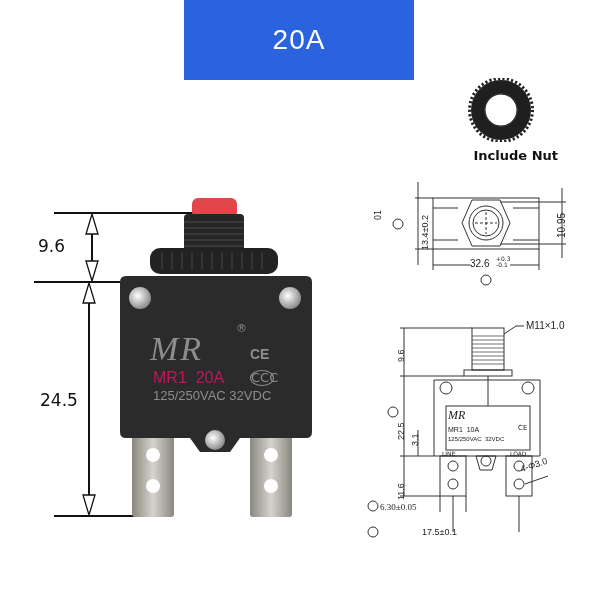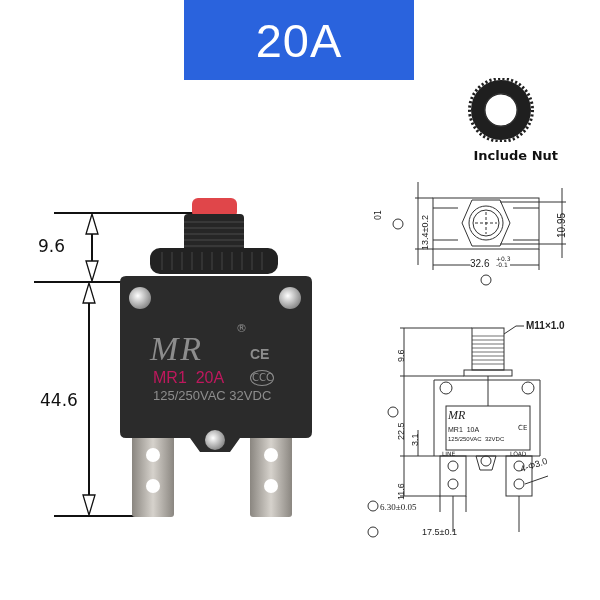--- a/index.html
+++ b/index.html
@@ -1,19 +1,19 @@
 <!DOCTYPE html>
 <html><head>
 <meta charset="utf-8">
 <style>
   html, body { margin:0; padding:0; background:#ffffff; }
   body { width:600px; height:600px; position:relative; overflow:hidden; font-family:"DejaVu Sans", sans-serif; }
   .abs { position:absolute; }
   #banner { left:184px; top:0; width:230px; height:80px; background:#2a63dd; display:flex; align-items:center; justify-content:center; }
-  #banner span { color:#ffffff; font-size:47px; font-family:"Liberation Sans", sans-serif; letter-spacing:1px; }
+  #banner span { color:#ffffff; font-size:28px; font-family:"Liberation Sans", sans-serif; letter-spacing:1px; }
   #nut-label { left:448px; top:148px; width:110px; text-align:right; font-weight:bold; font-size:13px; color:#111; font-family:"DejaVu Sans", sans-serif; }
   .dimtext { font-family:"DejaVu Sans", sans-serif; font-size:17px; color:#111; }
 </style>
 </head>
 <body>
 
 <div id="banner" class="abs">
   <span>20A</span>
 </div>
 
@@ -39,21 +39,21 @@
     <line x1="89" y1="88" x2="89" y2="310"></line>
   </g>
   <g fill="#fff" stroke="#111" stroke-width="1.3">
     <polygon points="92,14 86,34 98,34"></polygon>
     <polygon points="92,81 86,61 98,61"></polygon>
     <polygon points="89,83 83,103 95,103"></polygon>
     <polygon points="89,315 83,295 95,295"></polygon>
   </g>
 </svg>
 <div class="abs dimtext" style="left:38px;top:236px;">9.6</div>
-<div class="abs dimtext" style="left:40px;top:390px;">44.6</div>
+<div class="abs dimtext" style="left:40px;top:390px;">24.5</div>
 
 <svg class="abs" style="left:110px;top:190px;" width="220" height="340" viewBox="0 0 220 340">
   <defs>
     <linearGradient id="metal" x1="0" x2="1">
       <stop offset="0" stop-color="#8a8680"></stop>
       <stop offset="0.5" stop-color="#d6d2cc"></stop>
       <stop offset="1" stop-color="#8a8680"></stop>
     </linearGradient>
     <radialGradient id="rivet" cx="0.4" cy="0.4" r="0.6">
       <stop offset="0" stop-color="#ffffff"></stop>
@@ -97,21 +97,21 @@
   <path d="M10,92 Q10,86 16,86 L196,86 Q202,86 202,92 L202,242 Q202,248 196,248 L130,248 L120,262 L90,262 L80,248 L16,248 Q10,248 10,242 Z" fill="#2b2b2b"></path>
   <circle cx="30" cy="108" r="11" fill="url(#rivet)"></circle>
   <circle cx="180" cy="108" r="11" fill="url(#rivet)"></circle>
   <circle cx="105" cy="250" r="10" fill="url(#rivet)"></circle>
 </svg>
 
 <div class="abs" style="left:150px;top:330px;font-family:'Liberation Serif',serif;font-style:italic;font-size:34px;color:#8d8d8d;letter-spacing:2px;">MR</div>
 <div class="abs" style="left:236px;top:322px;font-size:11px;color:#8d8d8d;">®</div>
 <div class="abs" style="left:250px;top:346px;font-size:14px;color:#8d8d8d;font-weight:bold;font-family:'Liberation Sans',sans-serif;">CE</div>
 <div class="abs" style="left:153px;top:369px;font-size:16px;color:#be185d;font-family:'Liberation Sans',sans-serif;white-space:pre;">MR1  20A</div>
-<div class="abs" style="left:250px;top:370px;width:22px;height:14px;border:1.5px solid #8d8d8d;border-radius:50%;font-size:10px;color:#8d8d8d;text-align:right;line-height:14px;">CCC</div>
+<div class="abs" style="left:250px;top:370px;width:22px;height:14px;border:1.5px solid #8d8d8d;border-radius:50%;font-size:13px;color:#8d8d8d;text-align:left;line-height:14px;">CCC</div>
 <div class="abs" style="left:153px;top:388px;font-size:13px;color:#8d8d8d;font-family:'Liberation Sans',sans-serif;">125/250VAC 32VDC</div>
 
 <svg class="abs" style="left:370px;top:170px;" width="210" height="120" viewBox="0 0 210 120">
   <g stroke="#333" stroke-width="1" fill="none">
     <rect x="63" y="28" width="106" height="51"></rect>
     <line x1="63" y1="38" x2="88" y2="38"></line>
       <line x1="143" y1="38" x2="169" y2="38"></line>
     <line x1="63" y1="70" x2="88" y2="70"></line>
       <line x1="143" y1="70" x2="169" y2="70"></line>
     <polygon points="102,30 130,30 140,53 130,76 102,76 92,53"></polygon>
@@ -180,21 +180,21 @@
     <line x1="165" y1="164" x2="188" y2="156"></line>
     <line x1="80" y1="176" x2="80" y2="192"></line>
       <line x1="106" y1="176" x2="106" y2="192"></line>
     <line x1="93" y1="176" x2="93" y2="212"></line>
       <line x1="159" y1="176" x2="159" y2="212"></line>
     <circle cx="13" cy="186" r="5"></circle>
       <circle cx="13" cy="212" r="5"></circle>
     <circle cx="33" cy="92" r="5"></circle>
   </g>
 </svg>
-<div class="abs" style="left:526px;top:320px;font-size:10px;color:#222;font-family:'Liberation Sans',sans-serif;font-weight:bold;">M11×1.0</div>
+<div class="abs" style="left:526px;top:320px;font-size:10px;color:#222;font-family:'Liberation Sans',sans-serif;">M11×1.0</div>
 <div class="abs" style="left:396px;top:362px;font-size:9px;transform:rotate(-90deg);transform-origin:left top;color:#222;font-family:'Liberation Sans',sans-serif;">9.6</div>
 <div class="abs" style="left:396px;top:440px;font-size:9px;transform:rotate(-90deg);transform-origin:left top;color:#222;font-family:'Liberation Sans',sans-serif;">22.5</div>
 <div class="abs" style="left:410px;top:446px;font-size:9px;transform:rotate(-90deg);transform-origin:left top;color:#222;font-family:'Liberation Sans',sans-serif;">3.1</div>
 <div class="abs" style="left:396px;top:500px;font-size:9px;transform:rotate(-90deg);transform-origin:left top;color:#222;font-family:'Liberation Sans',sans-serif;">11.6</div>
 <div class="abs" style="left:520px;top:460px;font-size:9px;transform:rotate(-18deg);color:#222;font-family:'Liberation Sans',sans-serif;">4-Φ3.0</div>
 <div class="abs" style="left:380px;top:502px;font-size:9px;color:#222;font-family:Liberation Serif, serif;">6.30±0.05</div>
 <div class="abs" style="left:380px;top:527px;font-size:9px;color:#222;font-family:'Liberation Sans',sans-serif;padding-left:42px;">17.5±0.1</div>
 <div class="abs" style="left:448px;top:408px;font-size:12px;font-style:italic;font-family:'Liberation Serif',serif;color:#222;">MR</div>
 <div class="abs" style="left:448px;top:426px;font-size:7px;color:#222;white-space:pre;font-family:'Liberation Sans',sans-serif;">MR1  10A</div>
 <div class="abs" style="left:518px;top:424px;font-size:7px;color:#222;">CE</div>

